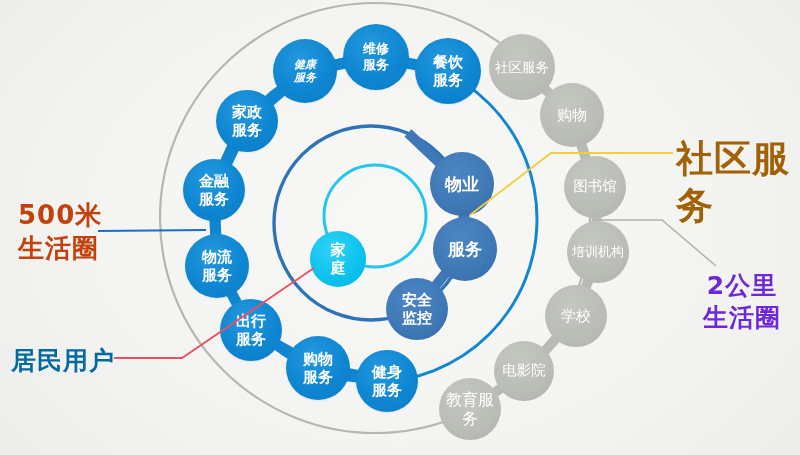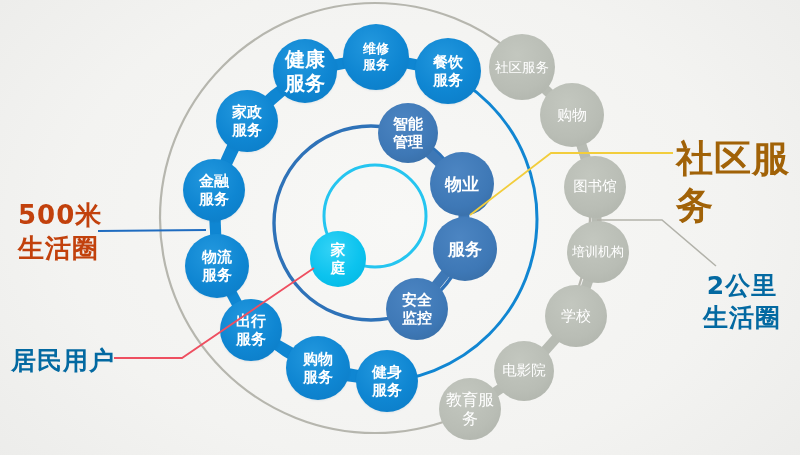--- a/index.html
+++ b/index.html
@@ -77,41 +77,39 @@
 
     <g stroke="#3e78b6" stroke-width="10">
       <line x1="408" y1="133" x2="462" y2="184"></line>
       <line x1="462" y1="184" x2="465" y2="249"></line>
       <line x1="465" y1="249" x2="417" y2="309"></line>
     </g>
   </svg>
 
   <div id="nodes-layer">
 
-    <div class="circle c-mid" style="left:273px;top:39px;width:64px;height:64px;font-size:20px;">健康
+    <div class="circle c-mid" style="left:273px;top:39px;width:64px;height:64px;font-size:11px;font-style:italic;">健康
 服务</div>
     <div class="circle c-mid" style="left:343px;top:24px;width:66px;height:66px;font-size:13px;">维修
 服务</div>
     <div class="circle c-mid" style="left:415px;top:38px;width:66px;height:66px;font-size:15px;">餐饮
 服务</div>
     <div class="circle c-mid" style="left:216px;top:90px;width:62px;height:62px;font-size:15px;">家政
 服务</div>
     <div class="circle c-mid" style="left:183px;top:159px;width:62px;height:62px;font-size:15px;">金融
 服务</div>
     <div class="circle c-mid" style="left:185px;top:234px;width:64px;height:64px;font-size:15px;">物流
 服务</div>
     <div class="circle c-mid" style="left:220px;top:299px;width:62px;height:62px;font-size:15px;">出行
 服务</div>
     <div class="circle c-mid" style="left:286px;top:336px;width:64px;height:64px;font-size:15px;">购物
 服务</div>
     <div class="circle c-mid" style="left:356px;top:350px;width:62px;height:62px;font-size:15px;">健身
 服务</div>
 
-    <div class="circle c-inner" style="left:378px;top:103px;width:60px;height:60px;font-size:15px;">智能
-管理</div>
     <div class="circle c-inner" style="left:430px;top:152px;width:64px;height:64px;font-size:17px;">物业</div>
     <div class="circle c-inner" style="left:433px;top:217px;width:64px;height:64px;font-size:17px;">服务</div>
     <div class="circle c-inner" style="left:386px;top:278px;width:62px;height:62px;font-size:15px;">安全
 监控</div>
 
     <div class="circle c-center" style="left:310px;top:231px;width:56px;height:56px;font-size:15px;">家
 庭</div>
 
     <div class="circle c-gray" style="left:489px;top:34px;width:66px;height:66px;font-size:13.5px;">社区服务</div>
     <div class="circle c-gray" style="left:540px;top:83px;width:64px;height:64px;font-size:15px;">购物</div>
@@ -127,17 +125,17 @@
     <polyline points="114,358 182,358 314,268" fill="none" stroke="#ee4f60" stroke-width="1.8"></polyline>
     <polyline points="470,215 551,153 673,153" fill="none" stroke="#f2cd3c" stroke-width="1.8"></polyline>
     <polyline points="597,220 662,220 716,266" fill="none" stroke="#b2b2aa" stroke-width="1.5"></polyline>
   </svg>
 
   <div id="labels-layer">
     <div class="annot" style="left:18px;top:199px;font-size:26px;color:#c2410c;">500米
 生活圈</div>
     <div class="annot" style="left:11px;top:345px;font-size:25px;color:#0369a1;">居民用户</div>
     <div class="annot" style="left:676px;top:136px;font-size:37px;color:#a16207;">社区服务</div>
-    <div class="annot" style="left:700px;top:270px;width:84px;text-align:center;font-size:25px;color:#0369a1;">2公里
+    <div class="annot" style="left:700px;top:270px;width:84px;text-align:center;font-size:25px;color:#6d28d9;">2公里
 生活圈</div>
   </div>
 
 </div>
 
 </body></html>

